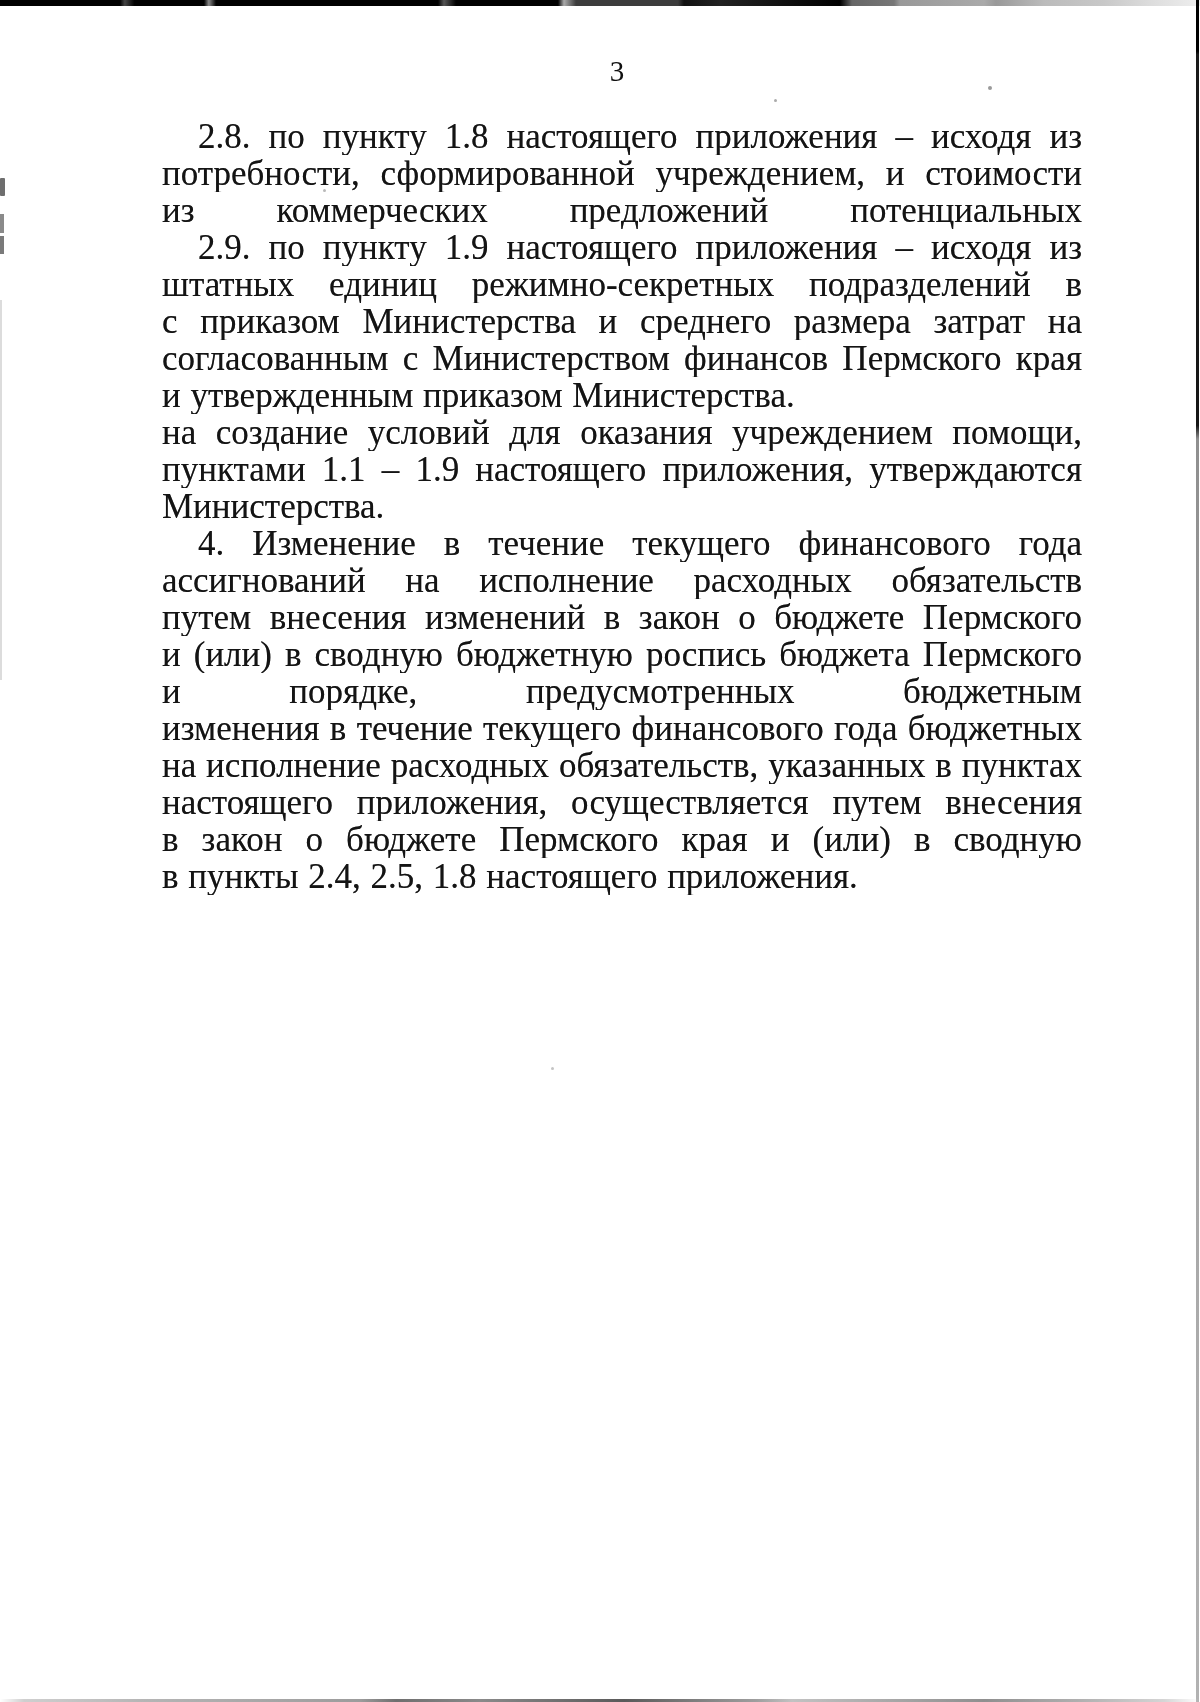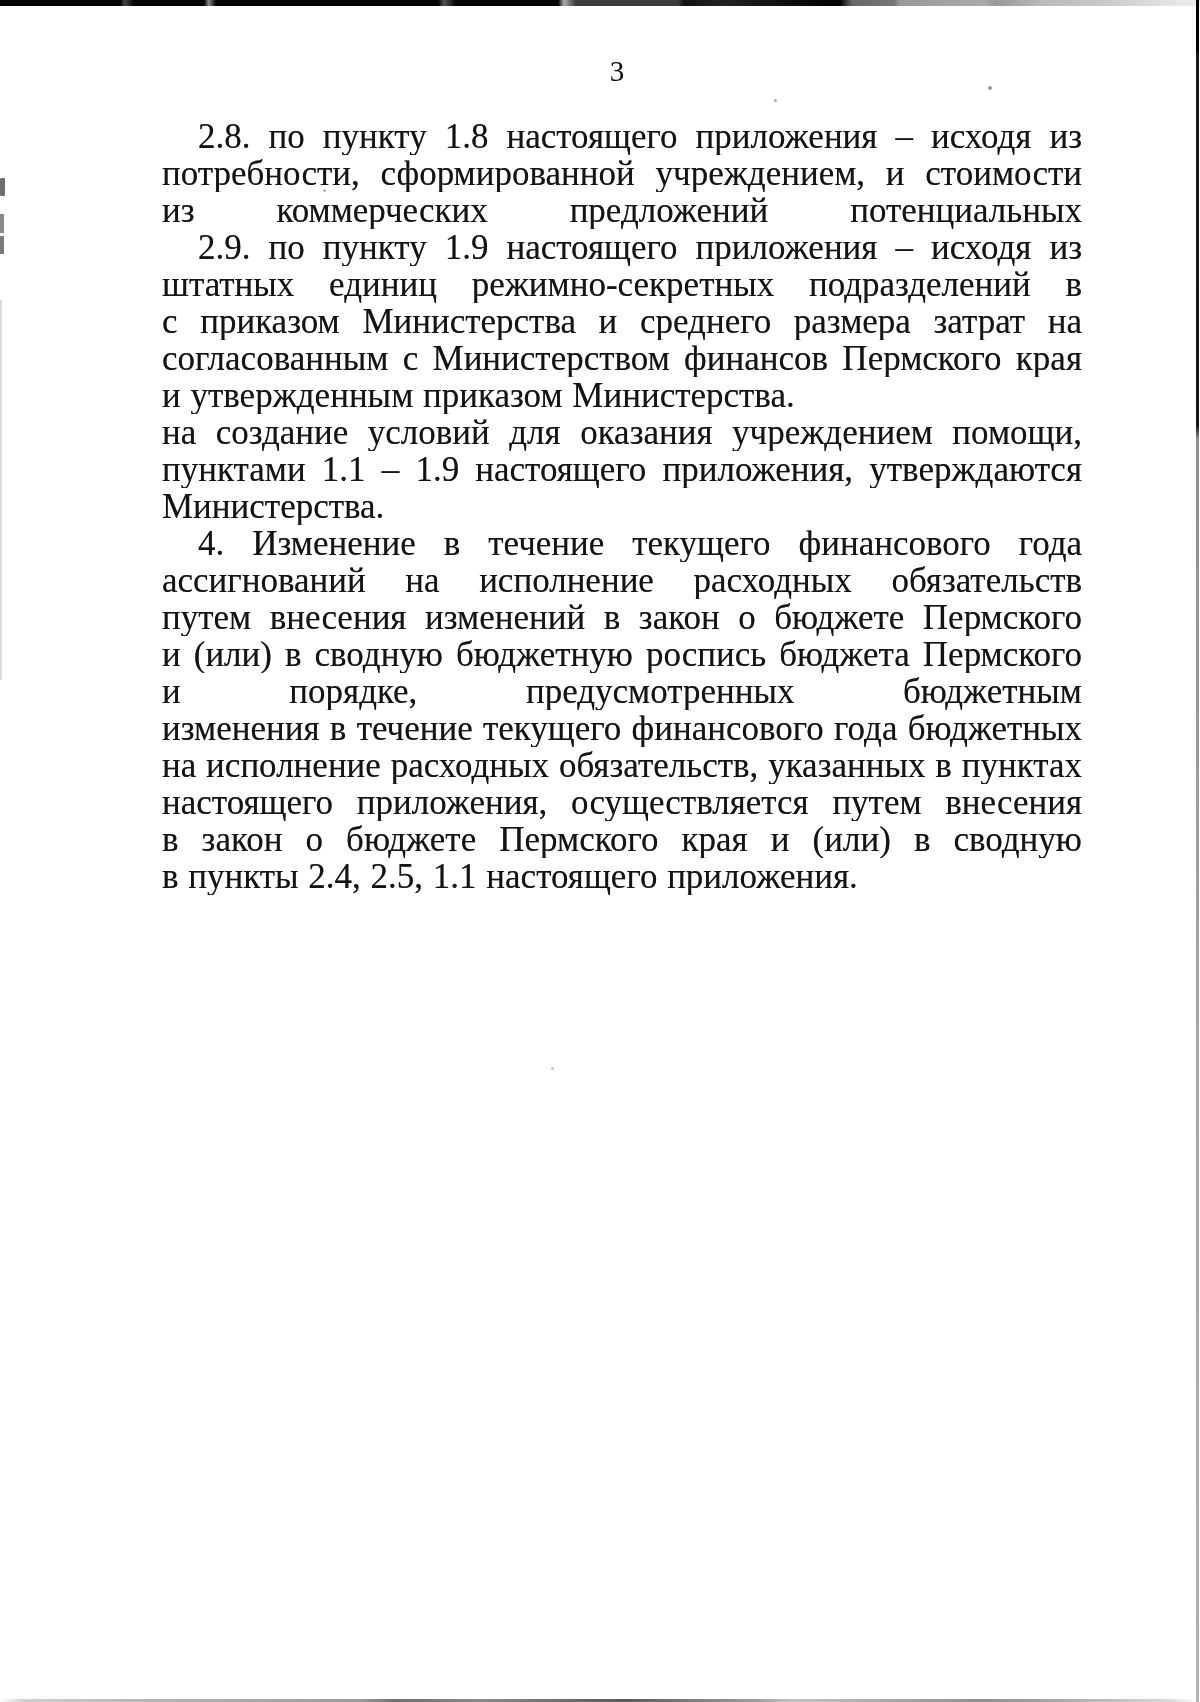--- a/index.html
+++ b/index.html
@@ -114,16 +114,16 @@
   <div>
     <div class="line first">4. Изменение в течение текущего финансового года бюджетных</div>
     <div class="line">ассигнований на исполнение расходных обязательств осуществляется</div>
     <div class="line">путем внесения изменений в закон о бюджете Пермского края</div>
     <div class="line">и (или) в сводную бюджетную роспись бюджета Пермского края в случаях</div>
     <div class="line">и порядке, предусмотренных бюджетным законодательством, в случае</div>
     <div class="line">изменения в течение текущего финансового года бюджетных ассигнований</div>
     <div class="line">на исполнение расходных обязательств, указанных в пунктах 2.4, 2.5, 2.6</div>
     <div class="line">настоящего приложения, осуществляется путем внесения изменений</div>
     <div class="line">в закон о бюджете Пермского края и (или) в сводную бюджетную роспись</div>
-    <div class="line last">в пункты 2.4, 2.5, 1.1 настоящего приложения.</div>
+    <div class="line last">в пункты 2.4, 2.5, 1.8 настоящего приложения.</div>
   </div>
 
 </div>
 
 </body></html>

